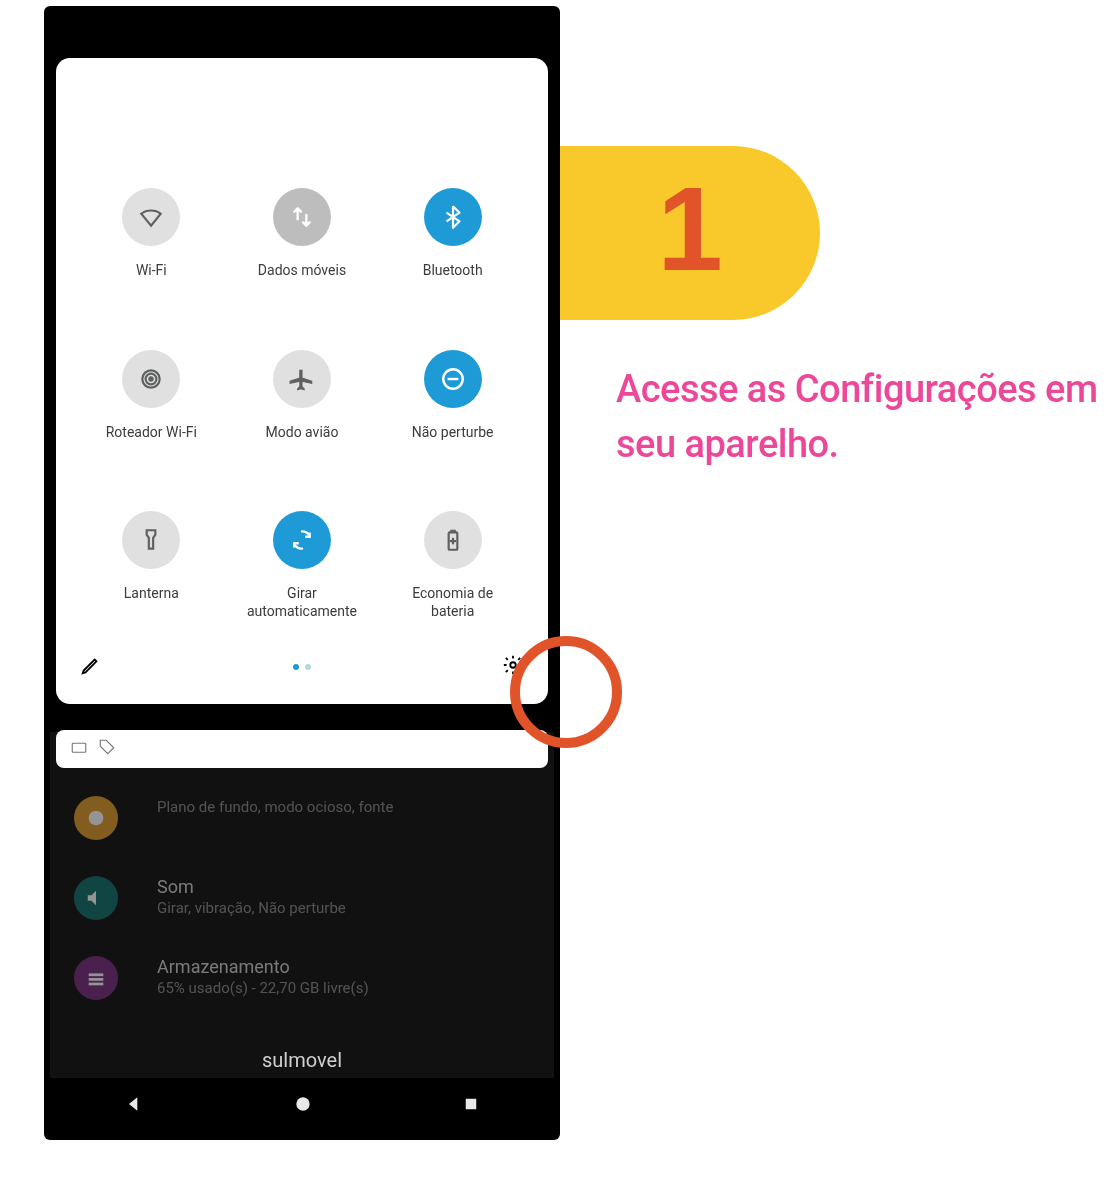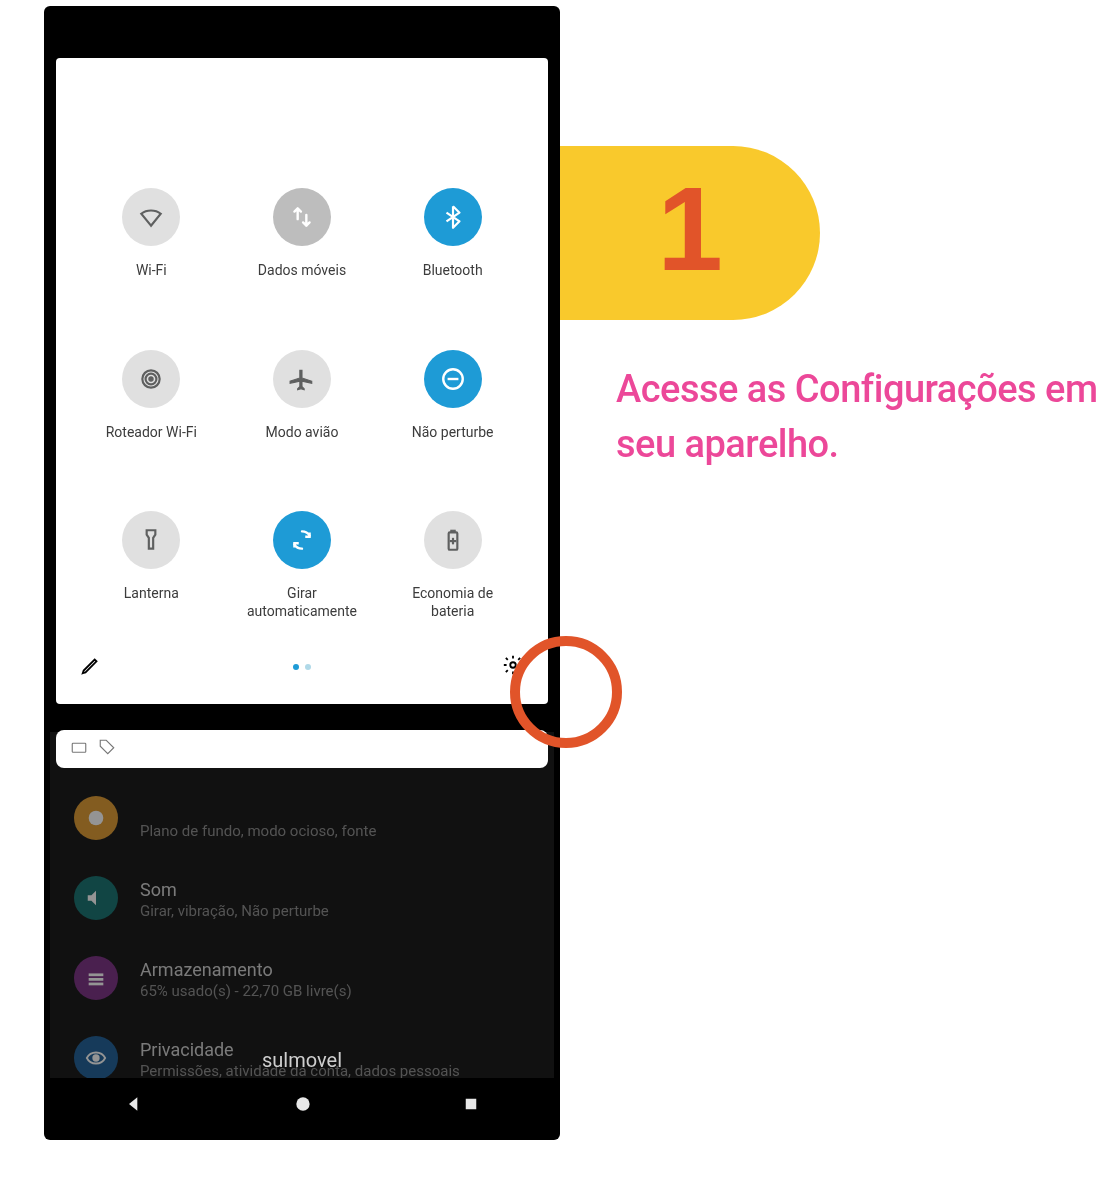--- a/index.html
+++ b/index.html
@@ -26,21 +26,21 @@
     height: 100%;
     background: #000;
     position: relative;
     overflow: hidden;
   }
   .status-bar { height: 36px; background: #000; }
   .qs-panel {
     position: absolute;
     left: 6px; right: 6px; top: 46px;
     background: #fff;
-    border-radius: 4px;
+    border-radius: 14px;
     padding-top: 130px;
     padding-bottom: 16px;
     box-shadow: 0 2px 10px rgba(0,0,0,.4);
   }
   .tiles {
     display: grid;
     grid-template-columns: repeat(3, 1fr);
     gap: 70px 0;
     padding: 0 20px;
   }
@@ -92,22 +92,22 @@
   .tag-bar svg { width: 18px; height: 18px; fill: #777; }
 
   .settings-bg {
     position: absolute;
     left: 0; right: 0; top: 720px; bottom: 56px;
     background: #111;
     padding: 46px 24px 0 24px;
   }
   .settings-row {
     display: flex;
-    align-items: flex-end;
-    gap: 22px;
+    align-items: flex-start;
+    gap: 39px;
     padding: 18px 0;
     opacity: .55;
   }
   .settings-ico {
     width: 44px; height: 44px; border-radius: 50%;
     display: flex; align-items: center; justify-content: center;
     flex-shrink: 0;
   }
   .settings-ico svg { width: 22px; height: 22px; fill: #fff; }
   .settings-text { flex: 1; min-width: 0; }
@@ -217,32 +217,20 @@
               <rect x="4" y="7" width="16" height="3"></rect>
               <rect x="4" y="12" width="16" height="3"></rect>
               <rect x="4" y="17" width="16" height="3"></rect>
             </svg>
         </div>
         <div class="settings-text">
           <div class="settings-title">Armazenamento</div>
           <div class="settings-sub">65% usado(s) - 22,70 GB livre(s)</div>
         </div>
       </div>
-      <div class="settings-row">
-        <div class="settings-ico" style="background:#1b5d96">
-          <svg viewBox="0 0 24 24">
-              <circle cx="12" cy="12" r="4"></circle>
-              <path d="M2 12c2-4 6-6 10-6s8 2 10 6c-2 4-6 6-10 6s-8-2-10-6z" fill="none" stroke="#fff" stroke-width="2"></path>
-            </svg>
-        </div>
-        <div class="settings-text">
-          <div class="settings-title">Privacidade</div>
-          <div class="settings-sub">Permissões, atividade da conta, dados pessoais</div>
-        </div>
-      </div>
     </div>
 
     <div class="carrier">sulmovel</div>
 
     <div class="qs-panel">
       <div class="tiles">
 
         <div class="tile">
           <div class="tile-icon off">
             <svg viewBox="0 0 24 24">

